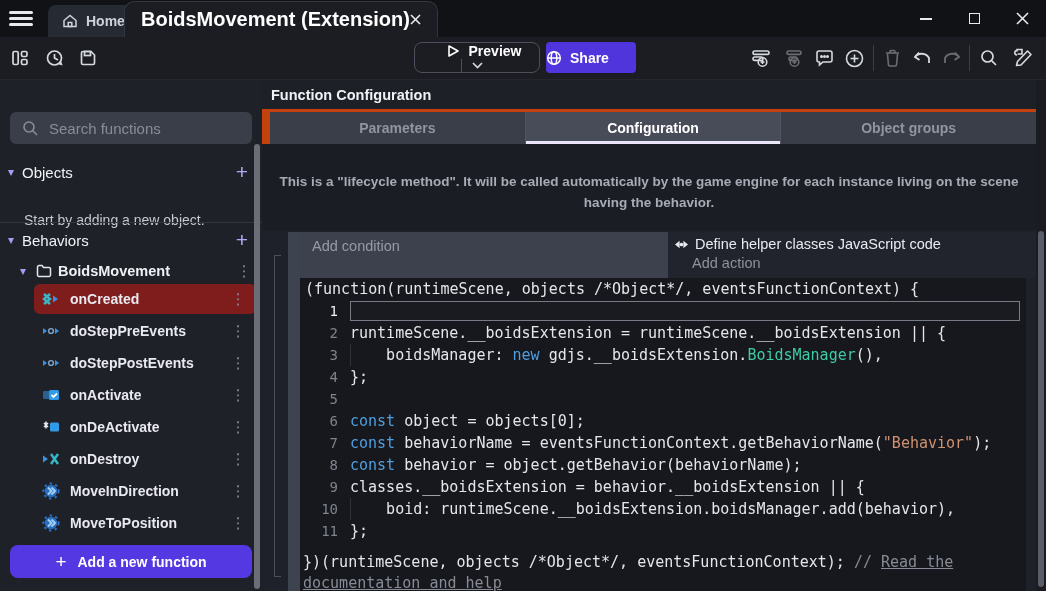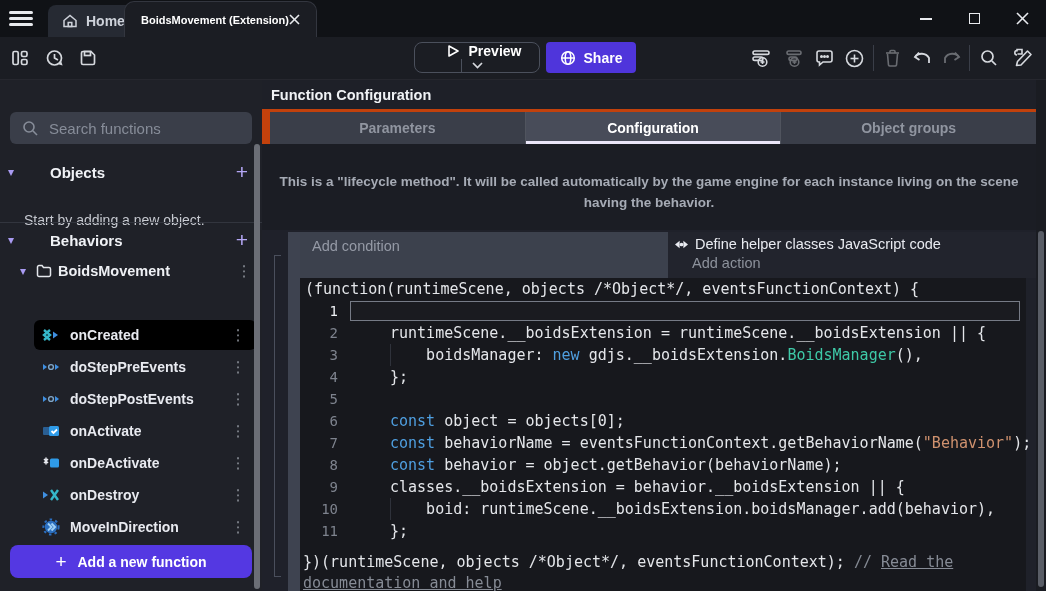--- a/index.html
+++ b/index.html
@@ -10,72 +10,72 @@
   
   .tabbar { position:absolute; top:0; left:0; right:0; height:37px; background:#101216; }
   .hamburger { position:absolute; left:9px; top:11px; width:24px; height:16px; cursor:pointer; }
   .hamburger div { height:2.5px; background:#e8eaee; border-radius:2px; margin-bottom:3.5px; }
   .tab-home { position:absolute; left:48px; top:5px; height:32px; background:#262a33;
               border-radius:8px 8px 0 0; display:flex; align-items:center; gap:8px;
               padding:0 14px; color:#ced2da; font-size:14px; font-weight:600; }
   .tab-active { position:absolute; left:124px; top:1px; height:36px; background:#1b1d23;
                 border:1px solid #33363f; border-bottom:none; border-radius:10px 10px 0 0;
                 display:flex; align-items:center; padding:0 16px;
-                color:#ffffff; font-size:11px; font-weight:700; }
+                color:#ffffff; font-size:20px; font-weight:700; }
   .winctl { position:absolute; top:0; height:37px; width:48px; display:flex;
             align-items:center; justify-content:center; }
   .minimize { right:96px; } .maximize { right:48px; } .closewin { right:0; }
 
   
   .toolbar { position:absolute; top:37px; left:0; right:0; height:43px; background:#1b1d23;
              border-bottom:1px solid #26272e; }
   .ticon { position:absolute; top:9px; width:24px; height:24px; display:flex;
            align-items:center; justify-content:center; cursor:pointer; }
   .ticon.dis { opacity:.42; cursor:default; }
   .tdiv { position:absolute; top:8px; width:1px; height:26px; background:#3a3e48; }
   .preview-btn { position:absolute; left:414px; top:5px; width:126px; height:31px;
                  border:1px solid #4b505c; border-radius:8px; display:flex; align-items:center;
                  background:transparent; color:#fff; cursor:pointer;flex-direction:column; }
   .preview-main { flex:1; display:flex; align-items:center; gap:9px; padding-left:13px;
                   font-size:14px; font-weight:700; }
   .preview-arrow { width:32px; height:100%; border-left:1px solid #4b505c; display:flex;
                    align-items:center; justify-content:center; }
   .share-btn { position:absolute; left:546px; top:5px; width:90px; height:31px;
                background:#4f35db; border-radius:4px; display:flex; align-items:center;
-               justify-content:center; gap:8px; color:#fff; font-size:14px; font-weight:700;
+               gap:8px; color:#fff; font-size:14px; font-weight:700;
                cursor:pointer; }
 
   
   .sidebar { position:absolute; top:80px; left:0; width:262px; bottom:0; background:#1f2128; }
   .sb-title { position:absolute; top:0; left:0; right:0; height:28px; background:#23252d;
               display:flex; align-items:center; padding-left:12px; font-size:13.5px;
               font-weight:600; color:#dfe2e8; border-bottom:1px solid #15161b; }
   .sb-search { position:absolute; top:32px; left:10px; width:242px; height:32px;
                background:#3a3e49; border-radius:6px; display:flex; align-items:center;
                gap:10px; padding:0 12px; }
   .sb-search input { background:transparent; border:none; outline:none; color:#cfd3da;
                font-size:15px; font-family:"Liberation Sans",sans-serif; width:180px; }
   .sb-search input::placeholder { color:#878d99; }
   .sect-head { position:absolute; left:0; right:0; height:28px; display:flex;
                align-items:center; }
   .caret { width:22px; text-align:center; color:#a99bf2; font-size:12px; cursor:pointer; }
-  .sect-label { font-size:15px; font-weight:700; color:#f0f2f6; flex:1;margin-left:28px; }
+  .sect-label { font-size:15px; font-weight:400; color:#f0f2f6; flex:1; }
   .sect-plus { width:40px; text-align:center; color:#b4a7f5; font-size:21px; font-weight:400;
                cursor:pointer; }
   .sb-empty { position:absolute; left:24px; color:#c6c9d0; font-size:14px; }
   .sb-div { position:absolute; left:0; right:0; height:1px; background:#32353e; }
   .folder-row { position:absolute; left:0; right:0; height:26px; display:flex;
                 align-items:center; cursor:pointer; }
   .folder-row .caret { margin-left:12px; }
   .folder-label { font-size:14.5px; font-weight:700; color:#eef0f4; flex:1; margin-left:6px; }
   .kebab { width:36px; text-align:center; color:#8b9099; font-size:15px; cursor:pointer; }
   .fn-list { position:absolute; left:34px; top:204px; width:222px; }
   .fn-row { height:30px; margin-bottom:2px; border-radius:6px; display:flex;
             align-items:center; cursor:pointer; }
-  .fn-row.selected { background:#000000;margin-top:36px; }
+  .fn-row.selected { background:#7f1d1d; }
   .fn-ic { width:18px; height:18px; margin-left:8px; flex:none; }
   .fn-label { flex:1; margin-left:10px; font-size:14px; font-weight:600; color:#e8eaf0;
               white-space:nowrap; overflow:hidden; }
   .add-fn { position:absolute; left:10px; top:465px; width:242px; height:33px;
             background:#5438e2; border-radius:8px; display:flex; align-items:center;
             justify-content:center; gap:11px; color:#fff; font-size:14px; font-weight:700;
             cursor:pointer; }
   .add-fn .plus { font-size:19px; font-weight:400; }
   .sb-scroll { position:absolute; right:2px; top:64px; width:6px; height:445px;
                background:#6b6e76; border-radius:3px; }
@@ -113,21 +113,21 @@
                   padding:4px 0 0 6px; cursor:pointer; }
   .add-action { color:#8d929c; font-size:14.5px; padding:3px 0 0 24px; cursor:pointer; }
   .codeblock { position:absolute; left:38px; top:48px; width:726px; bottom:0;
                background:#17181d; font-family:"DejaVu Sans Mono",monospace; font-size:15px;
                color:#e4e6ea; }
   .code-header { height:22px; line-height:22px; padding-left:5px; white-space:pre; }
   .crow { display:flex; height:22px; line-height:22px; }
   .crow .ln { width:50px; padding-right:12px; text-align:right; color:#7e838e; flex:none;
               font-size:14px; }
   .crow.focus .ln { color:#eef0f4; }
-  .crow .ct { white-space:pre; flex:1;margin-left:40px; }
+  .crow .ct { white-space:pre; flex:1; }
   .crow .ct.guide { box-shadow:inset 1px 0 0 #2f323b; }
   .focusbox { flex:1; height:20px; margin:1px 6px 0 0; border:1px solid #767b86;
               background:#1a1b20; cursor:text; }
   .kw { color:#4f9fe0; } .cls { color:#3ec9a7; } .str { color:#d0926f; }
   .cfooter { margin-top:10px; padding-left:3px; line-height:21px; max-width:720px;
              white-space:normal; }
   .cfooter .cmt { color:#868b95; }
   .cfooter .lnk { color:#868b95; text-decoration:underline; cursor:pointer; }
   .main-scroll-track { position:absolute; top:0; right:0; width:10px; bottom:0;
                        background:#1a1c22; }

